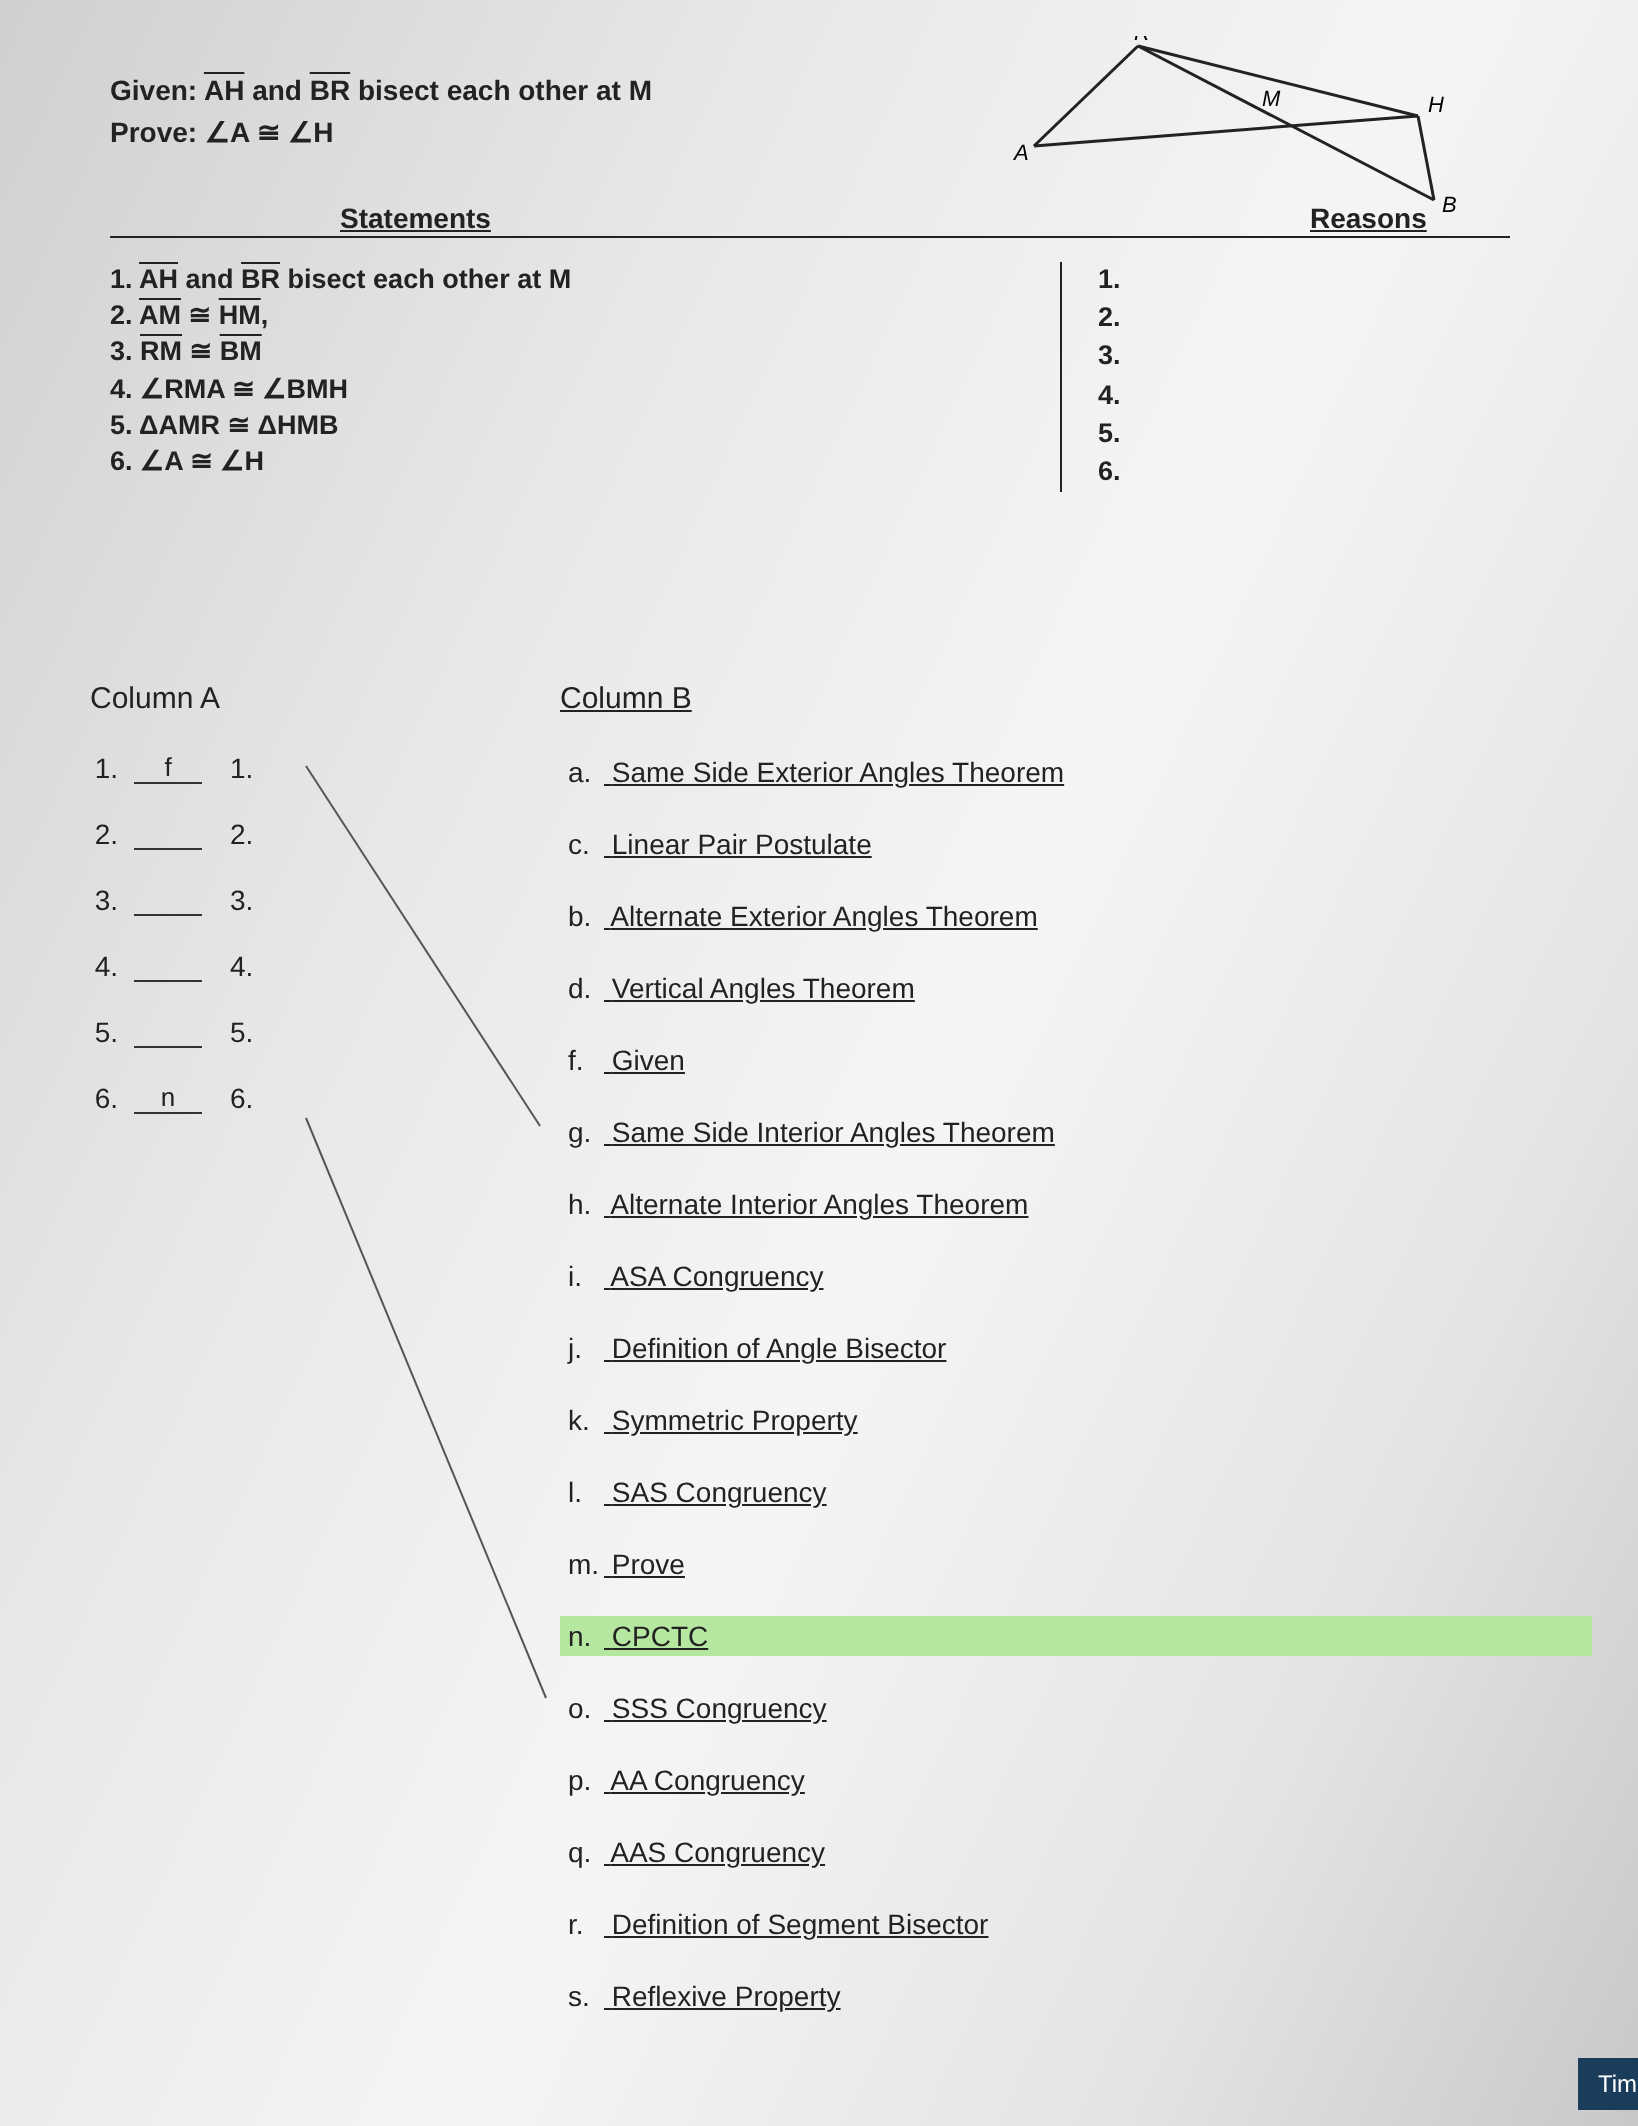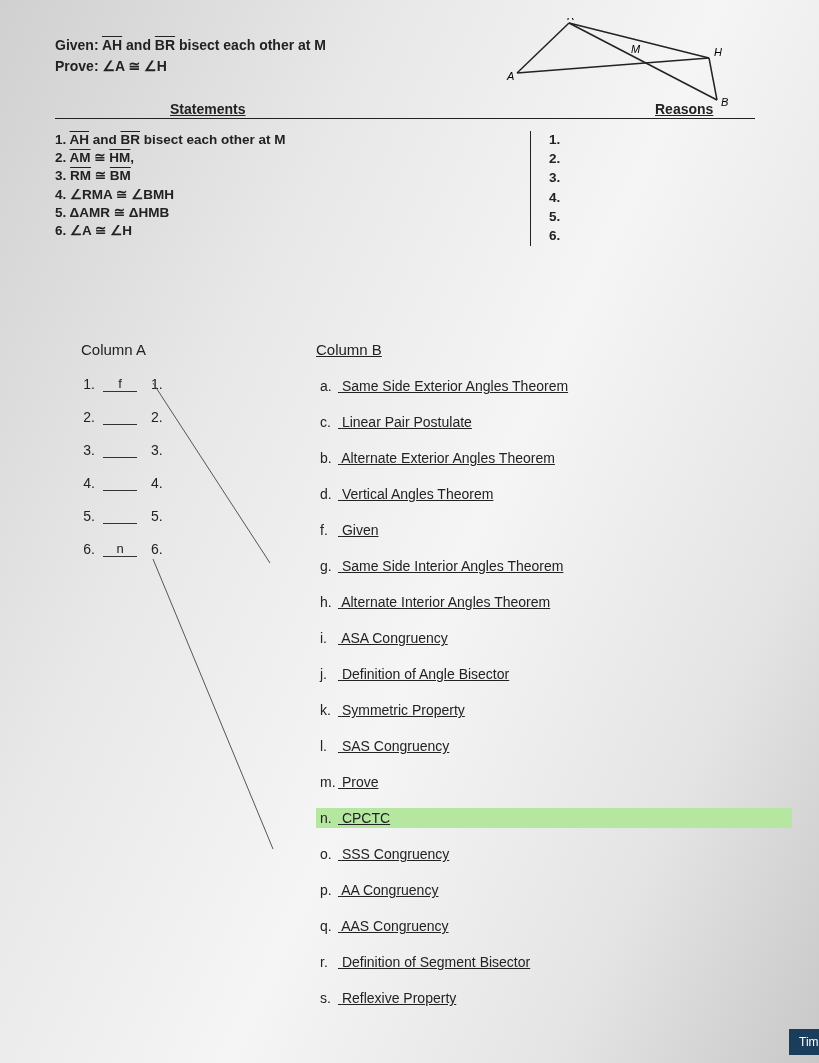--- a/index.html
+++ b/index.html
@@ -72,21 +72,20 @@
 
   .columns-section {
     margin-top: 95px;
     padding-left: 45px;
     display: flex;
     position: relative;
   }
   .col-a {
     width: 200px;
     font-size: 14px;
-    margin-left: 36px;
   }
   .col-a-title, .col-b-title {
     font-weight: normal;
     font-size: 15px;
     margin-bottom: 18px;
   }
   .col-a-row {
     display: flex;
     align-items: flex-end;
     margin-bottom: 17px;
@@ -109,21 +108,21 @@
   .col-b-item {
     margin-bottom: 16px;
     padding: 2px 4px;
   }
   .col-b-item .lbl {
     display: inline-block;
     width: 18px;
   }
   .hl {
     background: #b5e7a0;
-    width: 476px;
+    width: 516px;
   }
   .tim-badge {
     position: absolute;
     right: 0;
     bottom: 8px;
     background: #1a3d5c;
     color: #ffffff;
     font-size: 12px;
     padding: 6px 4px 6px 10px;
     width: 30px;

